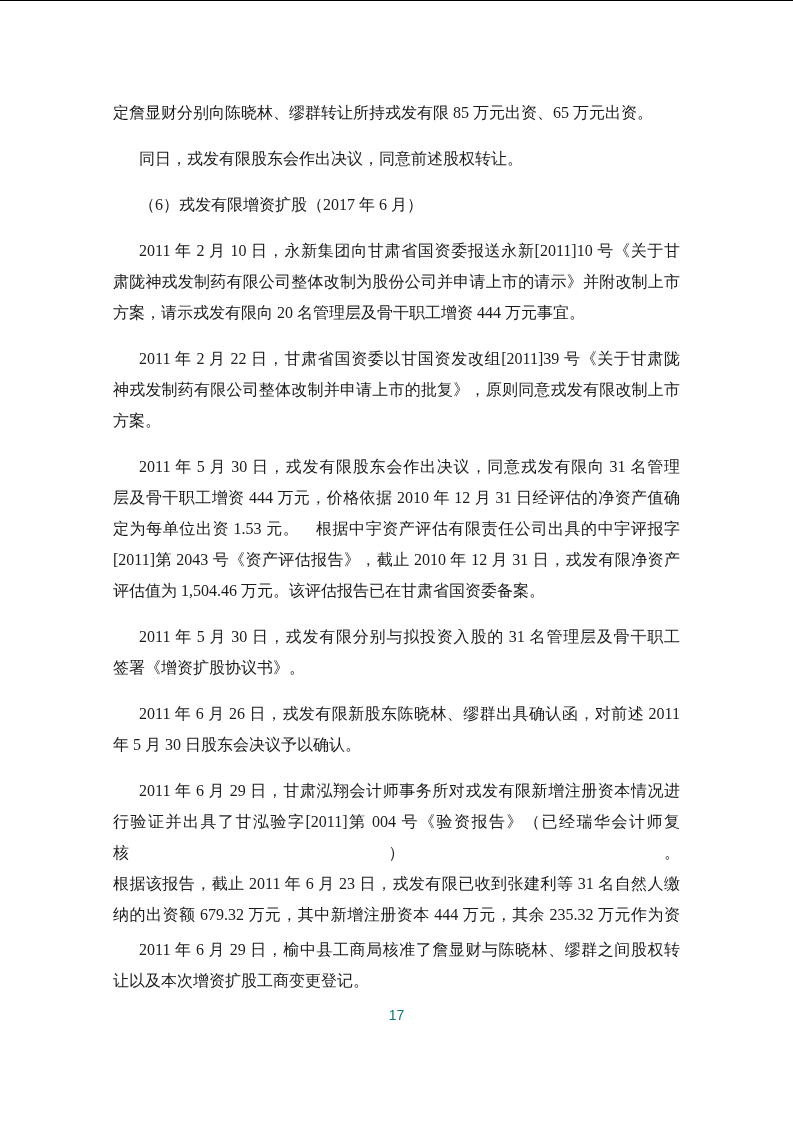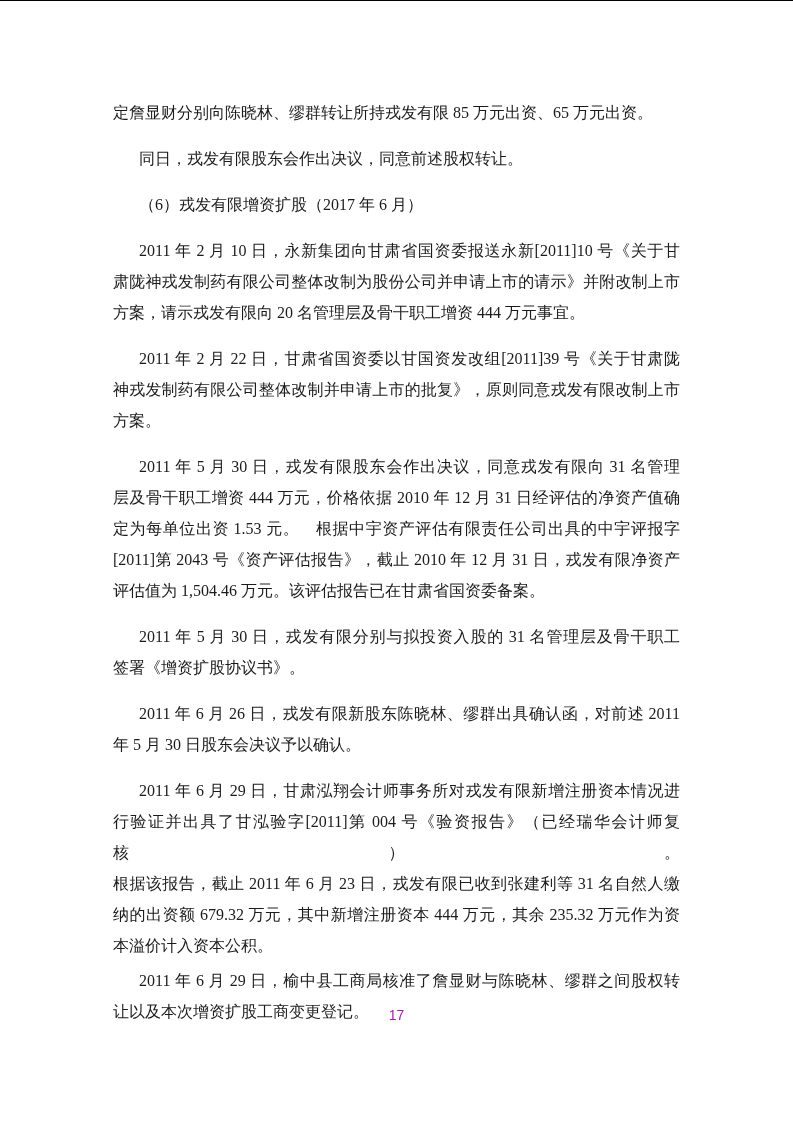--- a/index.html
+++ b/index.html
@@ -44,21 +44,21 @@
     text-indent: 26px;
   }
   .pagenum {
     position: absolute;
     top: 1006px;
     left: 0;
     width: 100%;
     text-align: center;
     font-family: "Liberation Sans", "DejaVu Sans", sans-serif;
     font-size: 14px;
-    color: #a21caf;
+    color: #0f766e;
   }
 </style>
 </head>
 <body>
 
 <div class="page">
   <div class="content" id="doc-content">
       <div class="para">
         <div class="line">定詹显财分别向陈晓林、缪群转让所持戎发有限 85 万元出资、65 万元出资。</div>
       </div>
@@ -91,21 +91,20 @@
       </div>
       <div class="para">
         <div class="line indent fill">2011 年 6 月 26 日，戎发有限新股东陈晓林、缪群出具确认函，对前述 2011</div>
         <div class="line">年 5 月 30 日股东会决议予以确认。</div>
       </div>
       <div class="para tight">
         <div class="line indent fill">2011 年 6 月 29 日，甘肃泓翔会计师事务所对戎发有限新增注册资本情况进</div>
         <div class="line fill">行验证并出具了甘泓验字[2011]第 004 号《验资报告》（已经瑞华会计师复核）。</div>
         <div class="line fill">根据该报告，截止 2011 年 6 月 23 日，戎发有限已收到张建利等 31 名自然人缴</div>
         <div class="line fill">纳的出资额 679.32 万元，其中新增注册资本 444 万元，其余 235.32 万元作为资</div>
-        <div class="line">本溢价计入资本公积。</div>
       </div>
       <div class="para tight">
         <div class="line indent fill">2011 年 6 月 29 日，榆中县工商局核准了詹显财与陈晓林、缪群之间股权转</div>
         <div class="line">让以及本次增资扩股工商变更登记。</div>
       </div>
     </div>
   <div class="pagenum">17</div>
 </div>
 
 </body></html>

